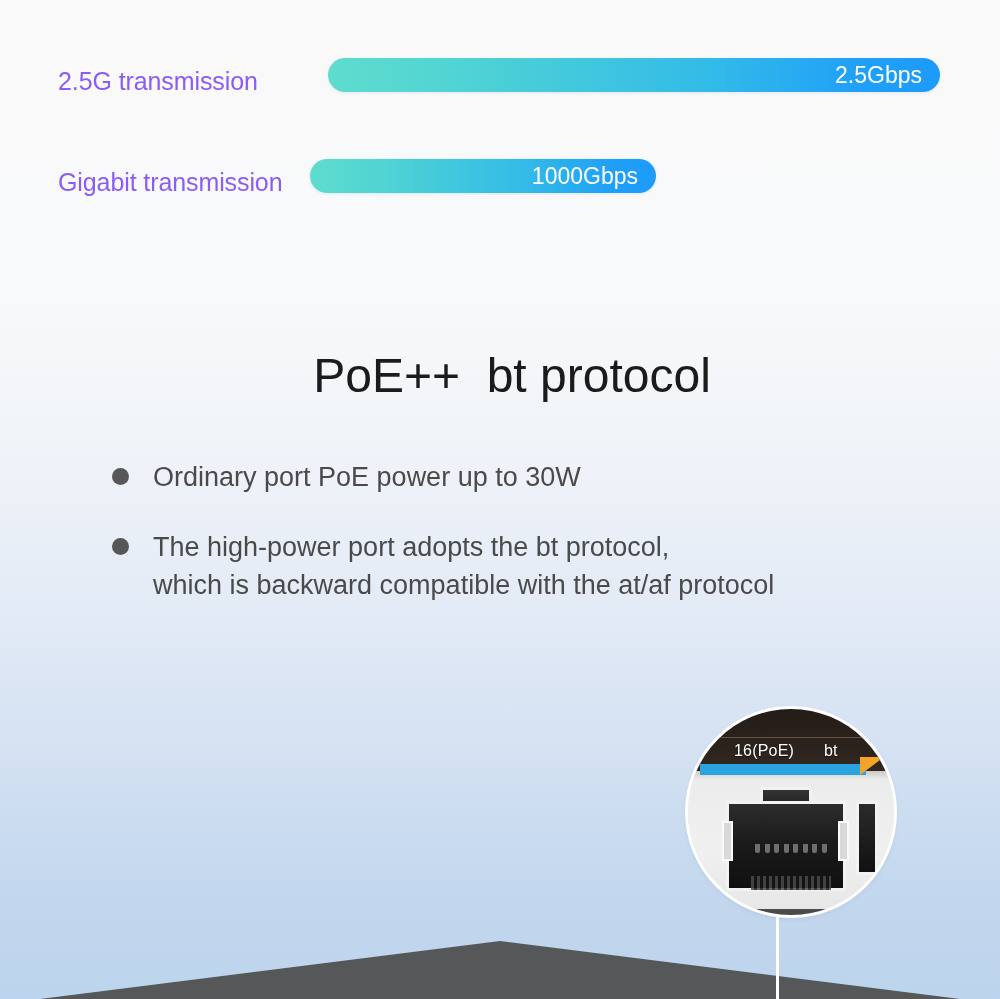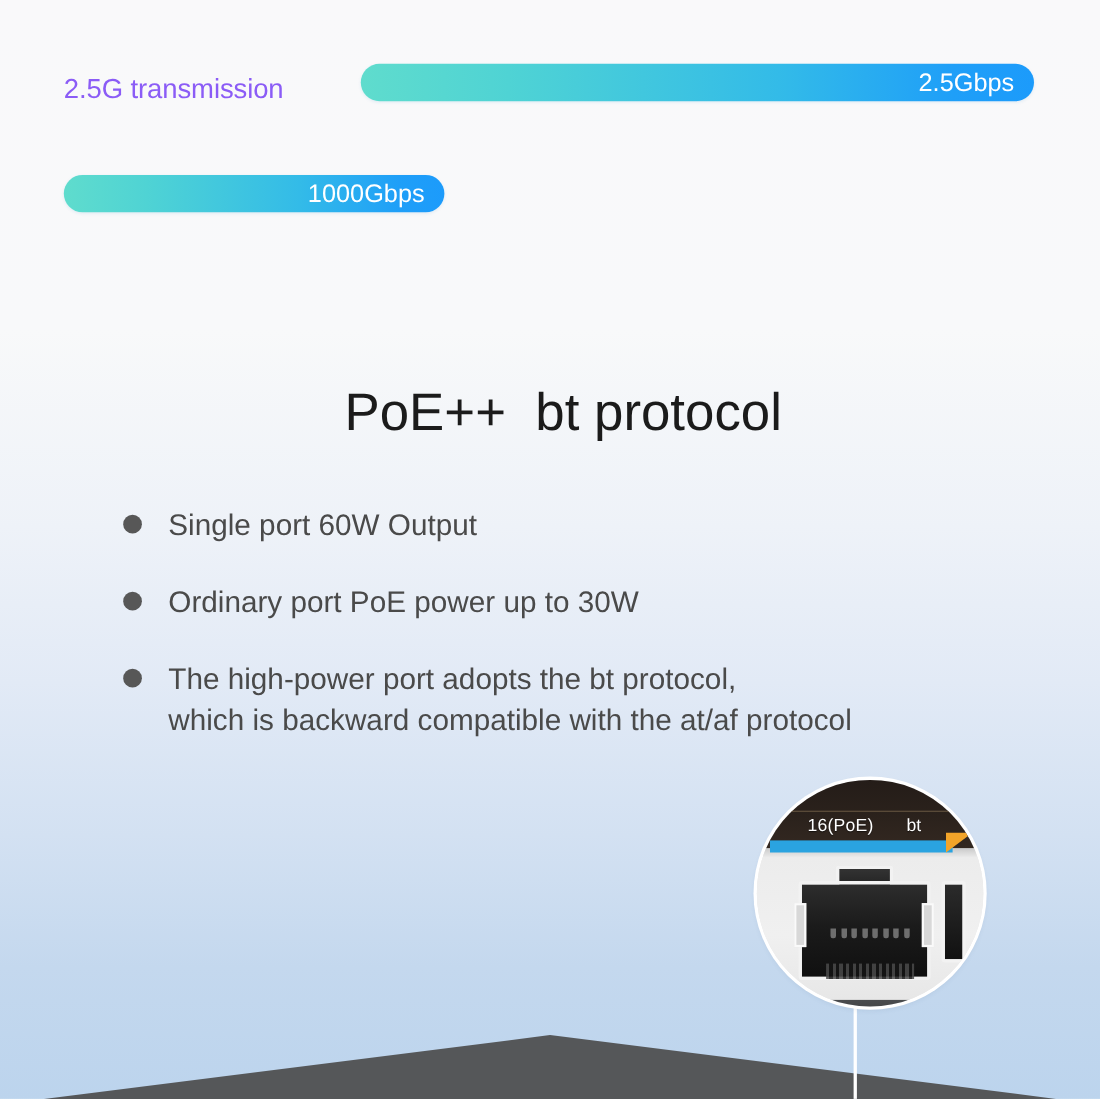--- a/index.html
+++ b/index.html
@@ -259,36 +259,33 @@
   <div class="bar-row r0">
     <div class="bar-label">2.5G transmission</div>
     <div class="bar-track">
       <div class="bar-fill" id="fill0" style="width: 612px;">
         <span class="bar-value">2.5Gbps</span>
       </div>
     </div>
   </div>
 
   <div class="bar-row r1">
+    <div class="bar-label">Gigabit transmission</div>
     <div class="bar-track">
       <div class="bar-fill" id="fill1" style="width: 346px;">
         <span class="bar-value">1000Gbps</span>
       </div>
     </div>
   </div>
 
 </div>
 
 <div class="section-title">PoE++  bt protocol</div>
 
 <div class="bullets">
-  <div class="bullet-item">
-    <span class="bullet-dot"></span>
-    <span class="bullet-text">Single port 60W Output</span>
-  </div>
   <div class="bullet-item">
     <span class="bullet-dot"></span>
     <span class="bullet-text">Ordinary port PoE power up to 30W</span>
   </div>
   <div class="bullet-item">
     <span class="bullet-dot"></span>
     <span class="bullet-text">The high-power port adopts the bt protocol,
 which is backward compatible with the at/af protocol</span>
   </div>
 </div>

